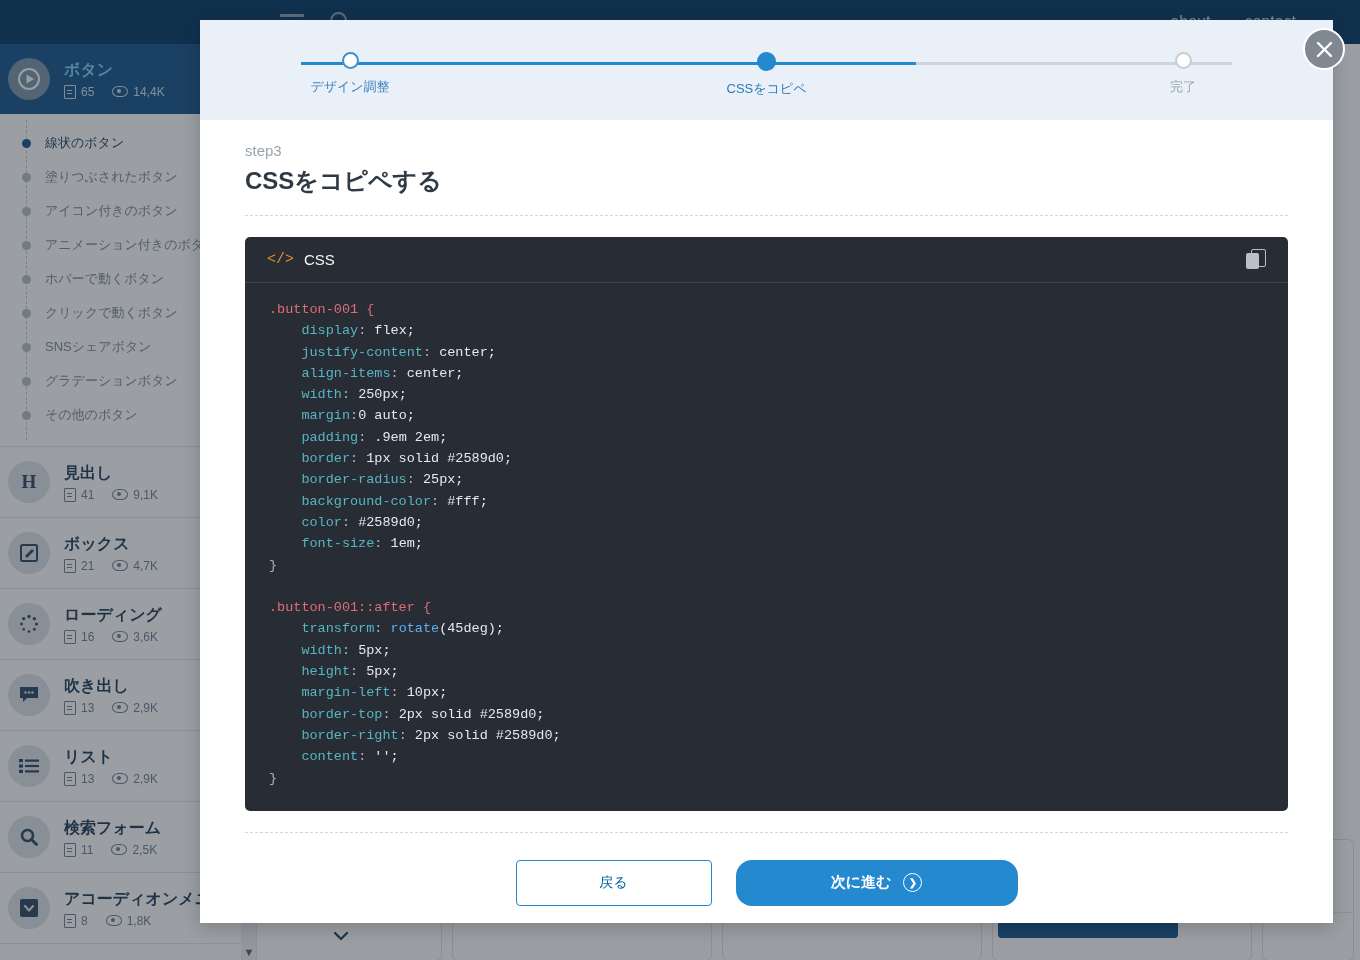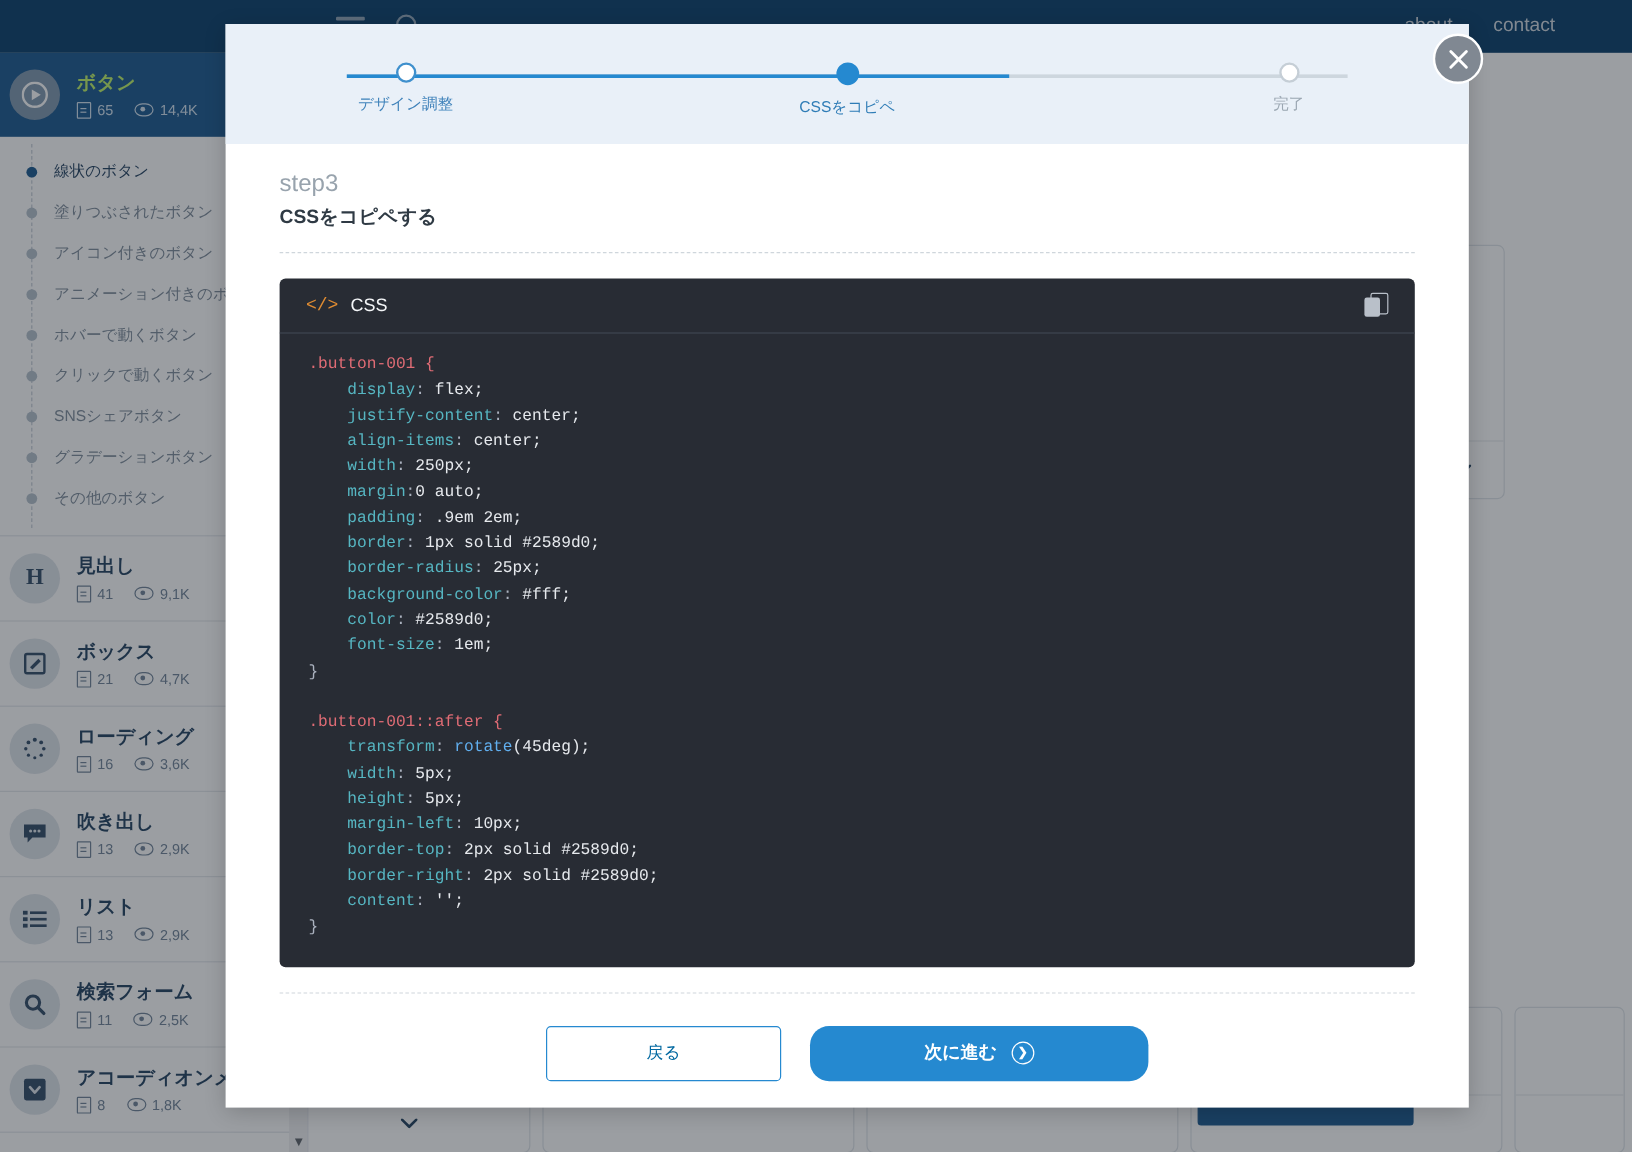--- a/index.html
+++ b/index.html
@@ -135,21 +135,21 @@
     width: 42px; height: 42px; border-radius: 50%;
     background: #dde3ea;
     display: flex; align-items: center; justify-content: center;
     color: #2d4763;
     flex: 0 0 auto;
   }
   .cat-active .cat-icon { background: #7d96ae; color: #ffffff; }
   .cat-title {
     font-size: 16px; font-weight: bold; color: #1d3c5c; line-height: 1.35;
   }
-  .cat-active .cat-title { color: #bef264; }
+  .cat-active .cat-title { color: #7dd3fc; }
   .cat-meta {
     display: flex; align-items: center; gap: 18px;
     font-size: 12px; color: #6d8096; margin-top: 4px;
   }
   .cat-active .cat-meta { color: #cfe0ef; }
   .meta-item { display: flex; align-items: center; gap: 5px; }
   .meta-doc {
     width: 10px; height: 12px; border: 1.4px solid currentColor; border-radius: 1px;
     position: relative; display: inline-block;
   }
@@ -229,22 +229,22 @@
   }
 
   
   .overlay {
     position: absolute; inset: 0;
     background: rgba(34,41,48,0.45);
     z-index: 10;
   }
   .modal {
     position: absolute;
-    left: 188px; top: 20px;
-    width: 1036px; height: 903px;
+    left: 200px; top: 20px;
+    width: 1133px; height: 903px;
     background: #ffffff;
     z-index: 11;
     box-shadow: 0 4px 18px rgba(0,0,0,0.20);
     display: flex;
     flex-direction: column;
   }
   .modal-close {
     position: absolute;
     right: -12px; top: 8px;
     width: 38px; height: 38px; border-radius: 50%;
@@ -302,25 +302,25 @@
   .step.todo .step-label { color: #9aa6b1; }
 
   .modal-body {
     flex: 1 1 auto;
     padding: 0 45px;
     overflow: hidden;
     position: relative;
   }
   .step-kicker {
     margin-top: 22px;
-    font-size: 20px; color: #98a3ad;
+    font-size: 15px; color: #98a3ad;
   }
   .step-heading {
     margin-top: 6px;
-    font-size: 16px; font-weight: bold; color: #2f3a44;
+    font-size: 24px; font-weight: bold; color: #2f3a44;
   }
   .divider-dotted {
     margin-top: 18px;
     border-top: 1px dashed #cfd6dc;
   }
 
   .code-block {
     margin-top: 21px;
     background: #282c34;
     border-radius: 5px;

